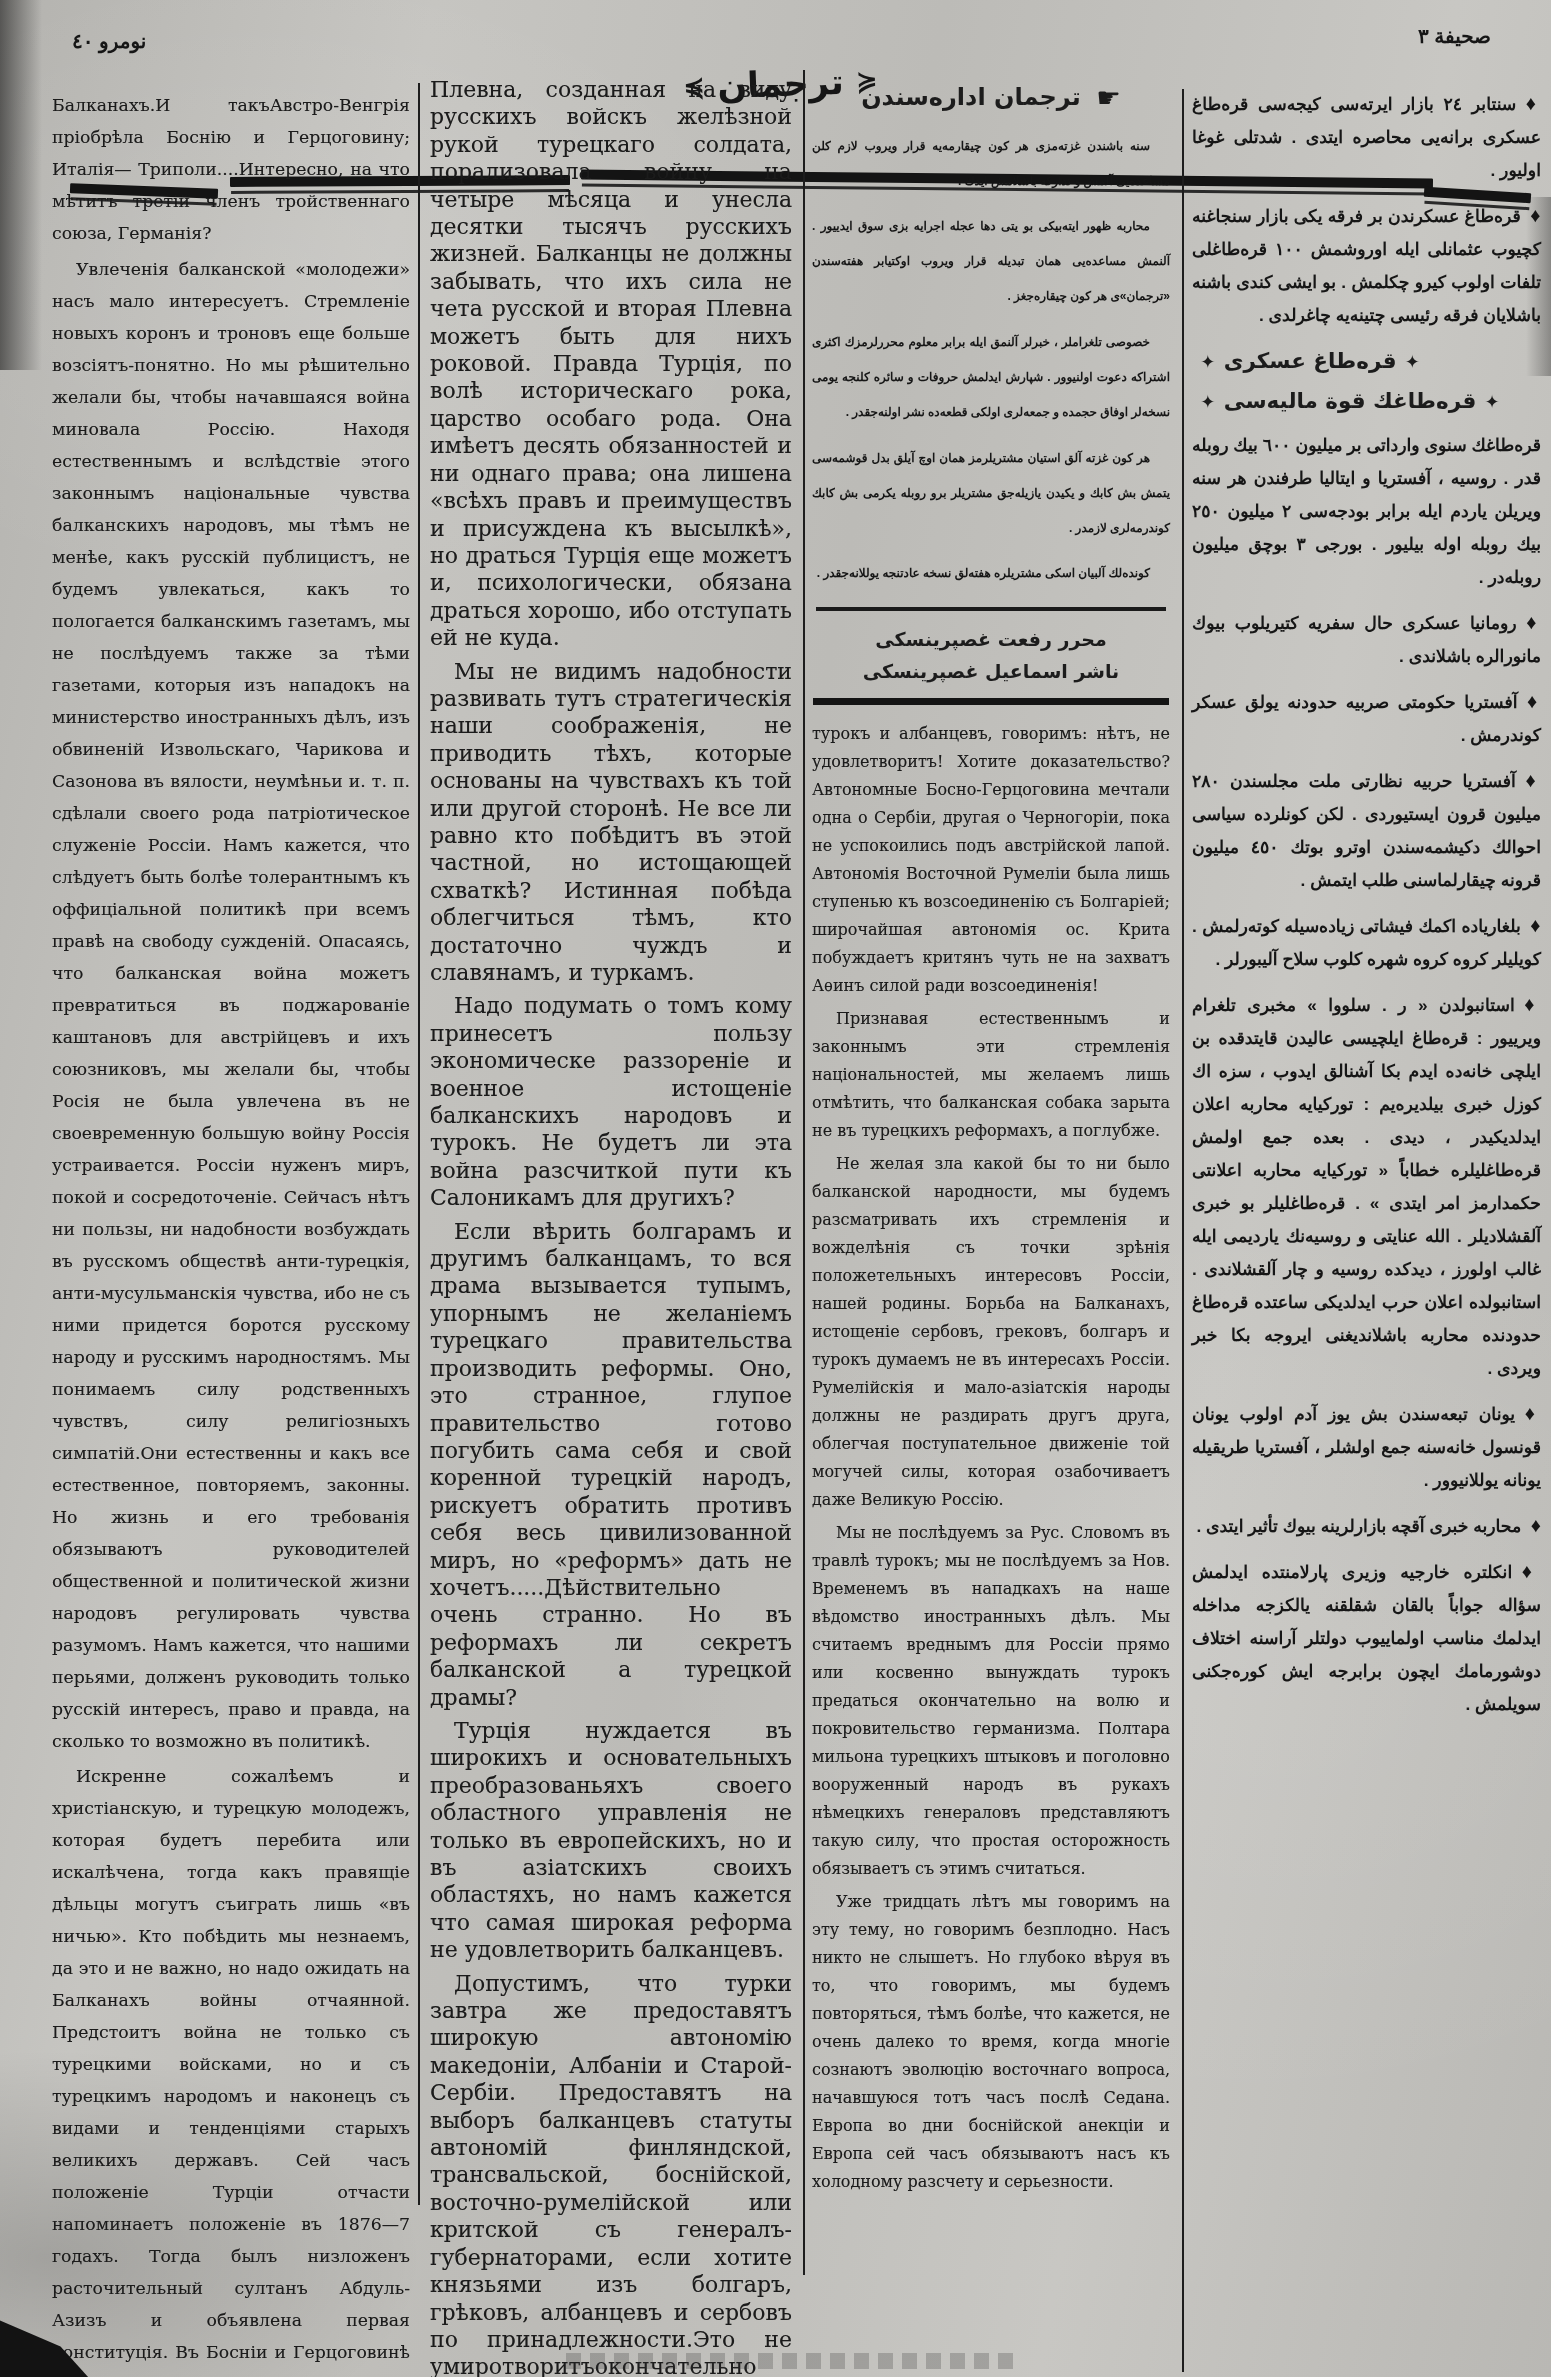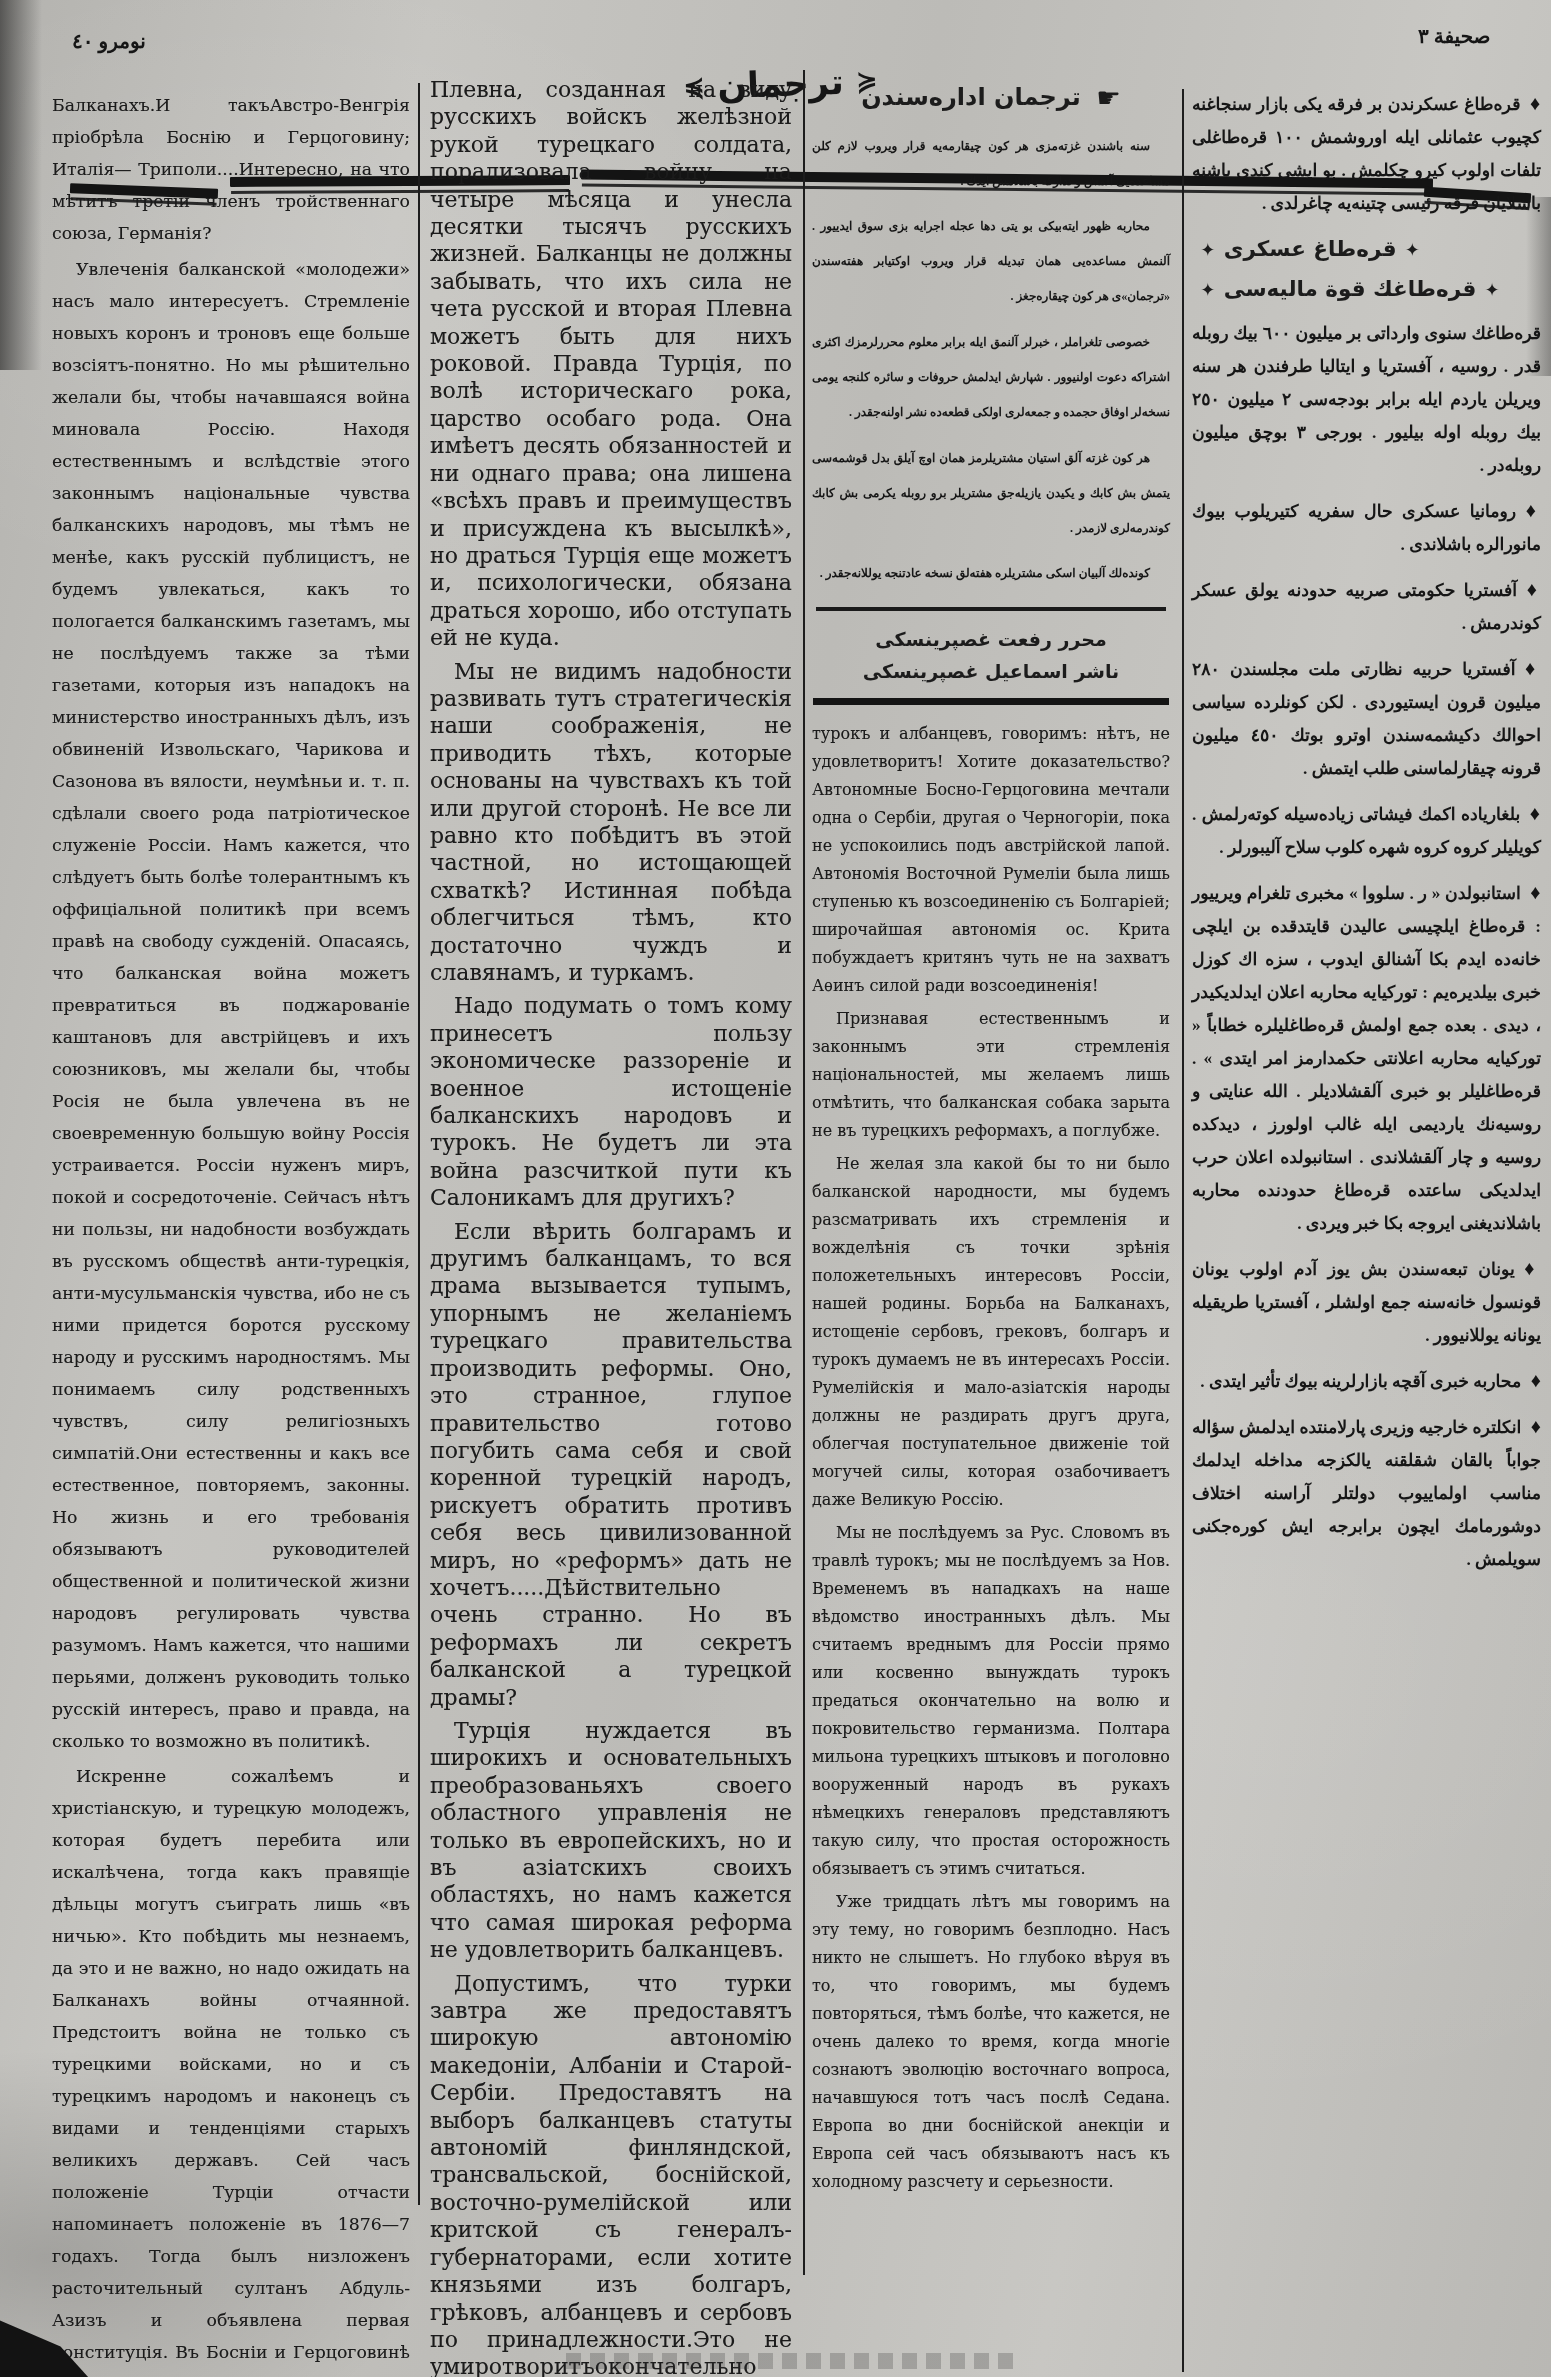--- a/index.html
+++ b/index.html
@@ -29,21 +29,21 @@
   .col{position:absolute;}
   .ru p{margin:0 0 3.6px 0;font-family:"DejaVu Serif",serif;text-align:justify;
     text-indent:24px;color:#1b1b1b;text-shadow:0 0 0.6px rgba(20,20,20,.35);}
   .ru p.noind{text-indent:0;}
   .c1{left:52px;top:89px;width:358px;}
   .c1 p{font-size:17.3px;line-height:32px;}
   .c2{left:430px;top:76px;width:362px;}
   .c2 p{font-size:22px;line-height:27.4px;margin-bottom:6px;}
   .c3{left:812px;top:82px;width:358px;}
   .c4{left:1192px;top:87px;width:349px;}
-  .ar{direction:rtl;font-family:Liberation Serif, serif;font-weight:bold;color:#161616;}
+  .ar{direction:rtl;font-family:Liberation Sans, sans-serif;font-weight:bold;color:#161616;}
   .admin-title{direction:rtl;text-align:center;font:bold 24px "DejaVu Sans",sans-serif;margin:0 0 15.5px 0;}
   .admin-title .hand{font-size:27.4px;margin-left:15.5px;vertical-align:-2.4px;}
   .c3 .ar-p{margin:0 0 10.7px 0;font-size:12px;line-height:35px;text-align:justify;text-indent:20px;}
   .thin-rule{height:4.2px;background:#1a1a1a;margin:15.5px 3.6px 12px 3.6px;}
   .thick-rule{height:7.2px;background:#141414;margin:10.7px 1.2px 15.5px 1.2px;}
   .editor-line{direction:rtl;text-align:center;font:bold 19px "DejaVu Sans",sans-serif;line-height:32px;}
   .c3 .ru-sec p{font-size:16px;line-height:28px;margin-bottom:4.8px;}
   .c4 .news{margin:0 0 12px 0;font-size:17.3px;line-height:33px;text-align:justify;}
   .c4 .news .bullet{font-size:20px;margin-left:9.5px;}
   .sec-head{direction:rtl;text-align:left;font:bold 21.5px "DejaVu Sans",sans-serif;margin:15.5px 0 15.5px 0;}
@@ -108,20 +108,21 @@
       <p class="noind">турокъ и албанцевъ, говоримъ: нѣтъ, не удовлетворитъ! Хотите доказательство? Автономные Босно-Герцоговина мечтали одна о Сербіи, другая о Черногоріи, пока не успокоились подъ австрійской лапой. Автономія Восточной Румеліи была лишь ступенью къ возсоединенію съ Болгаріей; широчайшая автономія ос. Крита побуждаетъ критянъ чуть не на захватъ Аѳинъ силой ради возсоединенія!</p>
       <p>Признавая естественнымъ и законнымъ эти стремленія національностей, мы желаемъ лишь отмѣтить, что балканская собака зарыта не въ турецкихъ реформахъ, а поглубже.</p>
       <p>Не желая зла какой бы то ни было балканской народности, мы будемъ разсматривать ихъ стремленія и вожделѣнія съ точки зрѣнія положетельныхъ интересовъ Россіи, нашей родины. Борьба на Балканахъ, истощеніе сербовъ, грековъ, болгаръ и турокъ думаемъ не въ интересахъ Россіи. Румелійскія и мало-азіатскія народы должны не раздирать другъ друга, облегчая поступательное движеніе той могучей силы, которая озабочиваетъ даже Великую Россію.</p>
       <p>Мы не послѣдуемъ за Рус. Словомъ въ травлѣ турокъ; мы не послѣдуемъ за Нов. Временемъ въ нападкахъ на наше вѣдомство иностранныхъ дѣлъ. Мы считаемъ вреднымъ для Россіи прямо или косвенно вынуждать турокъ предаться окончательно на волю и покровительство германизма. Полтара мильона турецкихъ штыковъ и поголовно вооруженный народъ въ рукахъ нѣмецкихъ генераловъ представляютъ такую силу, что простая осторожность обязываетъ съ этимъ считаться.</p>
       <p>Уже тридцать лѣтъ мы говоримъ на эту тему, но говоримъ безплодно. Насъ никто не слышетъ. Но глубоко вѣруя въ то, что говоримъ, мы будемъ повторяться, тѣмъ болѣе, что кажется, не очень далеко то время, когда многіе сознаютъ эволюцію восточнаго вопроса, начавшуюся тотъ часъ послѣ Седана. Европа во дни боснійской анекціи и Европа сей часъ обязываютъ насъ къ холодному разсчету и серьезности.</p>
 
     </div>
   </div>
 
   <div class="col c4">
+    <p class="ar news"><span class="bullet">♦</span><span>سنتابر ٢٤ بازار ايرته‌سى كيجه‌سى قره‌طاغ عسكرى برانه‌يى محاصره ايتدى . شدتلى غوغا اوليور .</span></p>
     <p class="ar news"><span class="bullet">♦</span><span>قره‌طاغ عسكرندن بر فرقه يكى بازار سنجاغنه كچيوب عثمانلى ايله اوروشمش ١٠٠ قره‌طاغلى تلفات اولوب كيرو چكلمش . بو ايشى كندى باشنه باشلايان فرقه رئيسى چتينه‌يه چاغرلدى .</span></p>
     <h3 class="sec-head"><span class="orn">✦</span><span>قره‌طاغ عسكرى</span><span class="orn">✦</span></h3>
     <h3 class="sec-head"><span class="orn">✦</span><span>قره‌طاغك قوة ماليه‌سى</span><span class="orn">✦</span></h3>
     <p class="ar news"><span>قره‌طاغك سنوى وارداتى بر ميليون ٦٠٠ بيك روبله قدر . روسيه ، آفستريا و ايتاليا طرفندن هر سنه ويريلن ياردم ايله برابر بودجه‌سى ٢ ميليون ٢٥٠ بيك روبله اوله بيليور . بورجى ٣ بوچق ميليون روبله‌در .</span></p>
     <p class="ar news"><span class="bullet">♦</span><span>رومانيا عسكرى حال سفريه كتيريلوب بيوك مانورالره باشلاندى .</span></p>
     <p class="ar news"><span class="bullet">♦</span><span>آفستريا حكومتى صربيه حدودنه يولق عسكر كوندرمش .</span></p>
     <p class="ar news"><span class="bullet">♦</span><span>آفستريا حربيه نظارتى ملت مجلسندن ٢٨٠ ميليون قرون ايستيوردى . لكن كونلرده سياسى احوالك دكيشمه‌سندن اوترو بوتك ٤٥٠ ميليون قرونه چيقارلماسنى طلب ايتمش .</span></p>
     <p class="ar news"><span class="bullet">♦</span><span>بلغاريا‌ده اكمك فيشاتى زياده‌سيله كوته‌رلمش . كويليلر كروه كروه شهره كلوب سلاح آليبورلر .</span></p>
     <p class="ar news"><span class="bullet">♦</span><span>استانبولدن « ر . سلووا » مخبرى تلغرام ويرييور : قره‌طاغ ايلچيسى عاليدن قايتدقده بن ايلچى خانه‌ده ايدم بكا آشنالق ايدوب ، سزه اك كوزل خبرى بيلديره‌يم : توركيايه محاربه اعلان ايدلديكيدر ، ديدى . بعده جمع اولمش قره‌طاغليلره خطاباً « توركيايه محاربه اعلانتى حكمدارمز امر ايتدى » . قره‌طاغليلر بو خبرى آلقشلاديلر . الله عنايتى و روسيه‌نك يارديمى ايله غالب اولورز ، ديدكده روسيه و چار آلقشلاندى . استانبولده اعلان حرب ايدلديكى ساعتده قره‌طاغ حدودنده محاربه باشلانديغنى ايروجه بكا خبر ويردى .</span></p>
     <p class="ar news"><span class="bullet">♦</span><span>يونان تبعه‌سندن بش يوز آدم اولوب يونان قونسول خانه‌سنه جمع اولشلر ، آفستريا طريقيله يونانه يوللانيوور .</span></p>

